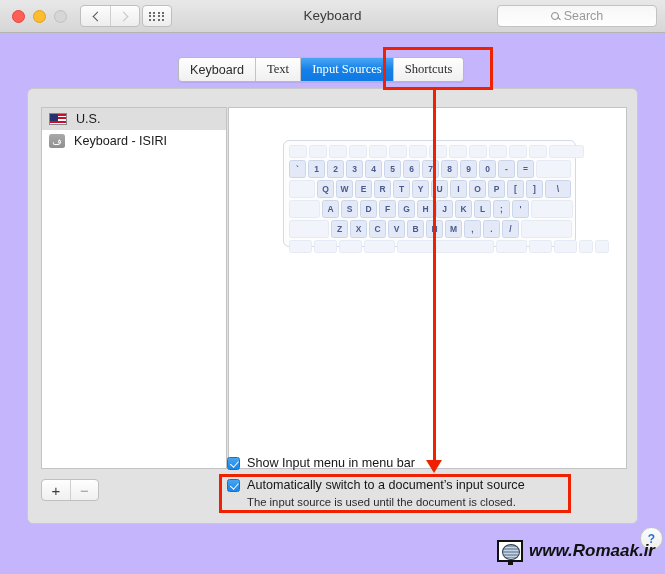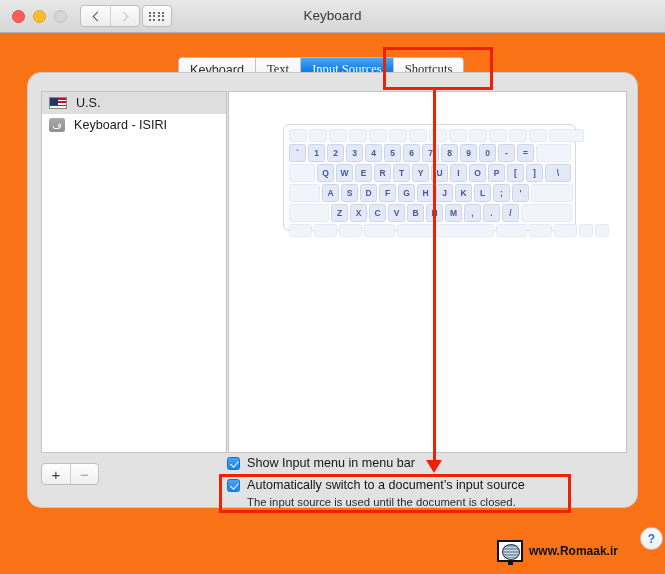--- a/index.html
+++ b/index.html
@@ -7,21 +7,21 @@
   html, body {
     width: 665px; height: 574px;
     font-family: "Liberation Sans", sans-serif;
     overflow: hidden;
     background: #ececec;
   }
 
   #window {
     position: relative;
     width: 665px; height: 574px;
-    background: #f97316;
+    background: #c4b5fd;
   }
 
   
   #titlebar {
     position: absolute; left: 0; top: 0;
     width: 665px; height: 33px;
     background: linear-gradient(to bottom, #e8e8e8 0%, #d6d6d6 100%);
     border-bottom: 1px solid #b4b4b4;
   }
   .traffic {
@@ -90,25 +90,25 @@
     background: linear-gradient(to bottom,#fefefe,#f0f0f0);
   }
   .tab + .tab { border-left: 1px solid #c4c4c4; font-family: Liberation Serif, serif; }
   .tab.active {
     background: linear-gradient(to bottom,#4ca7f5 0%,#1480e8 50%,#0f79e4 100%);
     color: #fff;
   }
 
   
   #panel {
-    position: absolute; left: 27px; top: 72px;
+    position: absolute; left: 27px; top: 88px;
     width: 611px; height: 436px;
     background: #e2e2e2;
     border: 1px solid #c9c9c9;
-    border-radius: 14px;
+    border-radius: 6px;
   }
   #sourcelist {
     position: absolute; left: 13px; top: 18px;
     width: 186px; height: 362px;
     background: #fff;
     border: 1px solid #c3c3c3;
   }
   .src-row {
     display: flex; align-items: center; gap: 9px;
     height: 22px; padding-left: 7px;
@@ -244,21 +244,21 @@
     content: '';
     position: absolute; left: 3px; top: 2px; width: 16px; height: 14px;
     border-radius: 50%;
     background: repeating-linear-gradient(to bottom,#8a9fb5 0 1.5px,#c9d6e2 1.5px 3px);
     border: 1.5px solid #2b3b4b;
   }
   #wm-icon::after {
     content: '';
     position: absolute; left: 9px; bottom: -5px; width: 5px; height: 4px; background: #111;
   }
-  #wm-text { font-size: 12px; font-weight: bold; color: #111; }
+  #wm-text { font-size: 17px; font-weight: bold; color: #111; font-style: italic; }
 </style>
 </head>
 <body>
 
 <div id="window">
 
   <div id="titlebar">
     <div class="traffic tl-close"></div>
     <div class="traffic tl-min"></div>
     <div class="traffic tl-zoom"></div>
@@ -284,20 +284,24 @@
           <i></i>
           <i></i>
           <i></i>
           <i></i>
           <i></i>
       </span>
     </div>
 
     <div id="win-title">Keyboard</div>
 
+    <div id="searchfield">
+      <span class="mag"></span>
+      <span id="search-ph">Search</span>
+    </div>
   </div>
 
   <div id="tabbar">
     <div class="tab">Keyboard</div>
     <div class="tab">Text</div>
     <div class="tab active">Input Sources</div>
     <div class="tab">Shortcuts</div>
   </div>
 
   <div id="panel">

